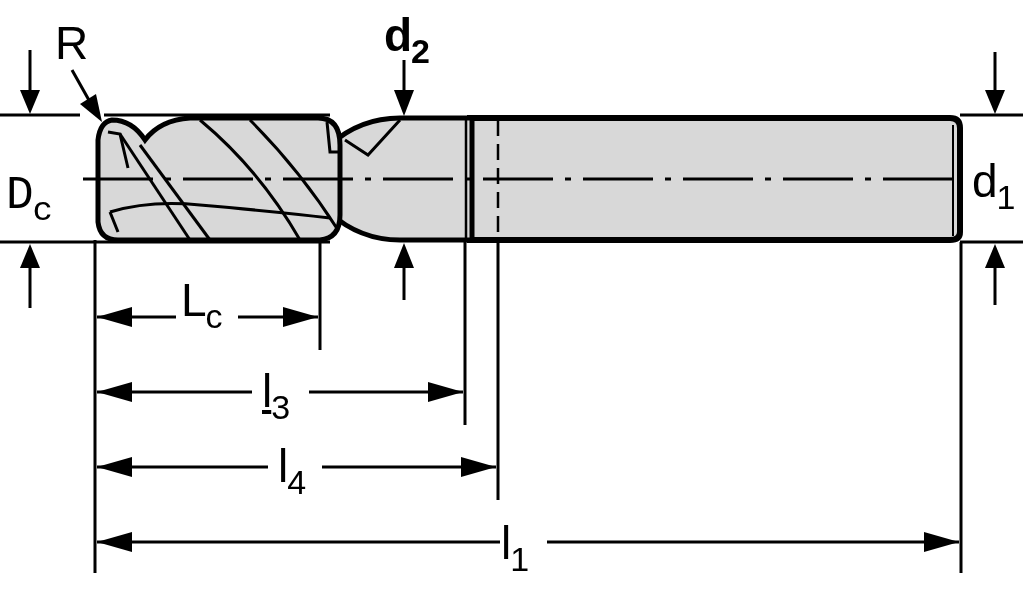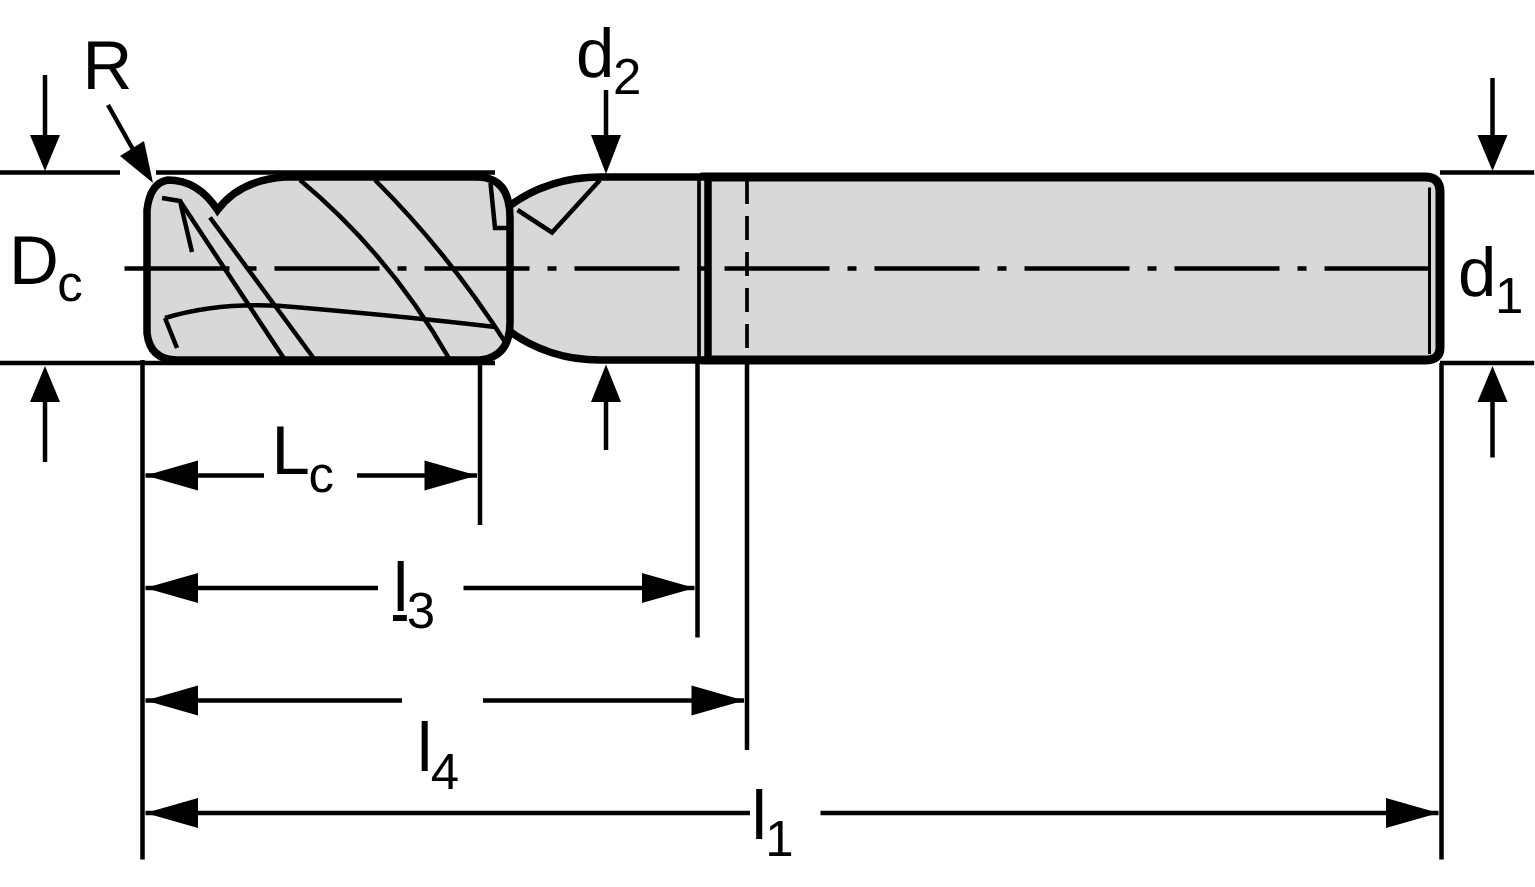--- a/index.html
+++ b/index.html
@@ -91,19 +91,19 @@
       <polygon points="496,467 461,457 461,477" stroke="none"></polygon>
 
     <line x1="97" y1="542" x2="500" y2="542"></line>
       <line x1="547" y1="542" x2="959" y2="542"></line>
     <polygon points="97,542 132,532 132,552" stroke="none"></polygon>
       <polygon points="959,542 924,532 924,552" stroke="none"></polygon>
   </g>
 </svg>
 
 <div class="lbl" style="left:55px;top:20px;"><span>R</span></div>
-<div class="lbl" style="left:6px;top:150px;"><span>D</span><sub>c</sub></div>
-<div class="lbl" style="left:384px;top:12px;"><span>d</span><sub>2</sub></div>
+<div class="lbl" style="left:6px;top:173px;font-family:Liberation Mono, monospace;"><span>D</span><sub>c</sub></div>
+<div class="lbl" style="left:384px;top:12px;font-weight:bold;"><span>d</span><sub>2</sub></div>
 <div class="lbl" style="left:972px;top:158px;"><span>d</span><sub>1</sub></div>
 <div class="lbl" style="left:181px;top:277px;"><span>L</span><sub>c</sub></div>
 <div class="lbl" style="left:262px;top:368px;text-decoration:underline;"><span>l</span><sub>3</sub></div>
-<div class="lbl" style="left:278px;top:443px;margin-top:32px;"><span>l</span><sub>4</sub></div>
+<div class="lbl" style="left:278px;top:443px;"><span>l</span><sub>4</sub></div>
 <div class="lbl" style="left:501px;top:520px;"><span>l</span><sub>1</sub></div>
 
 </body></html>

